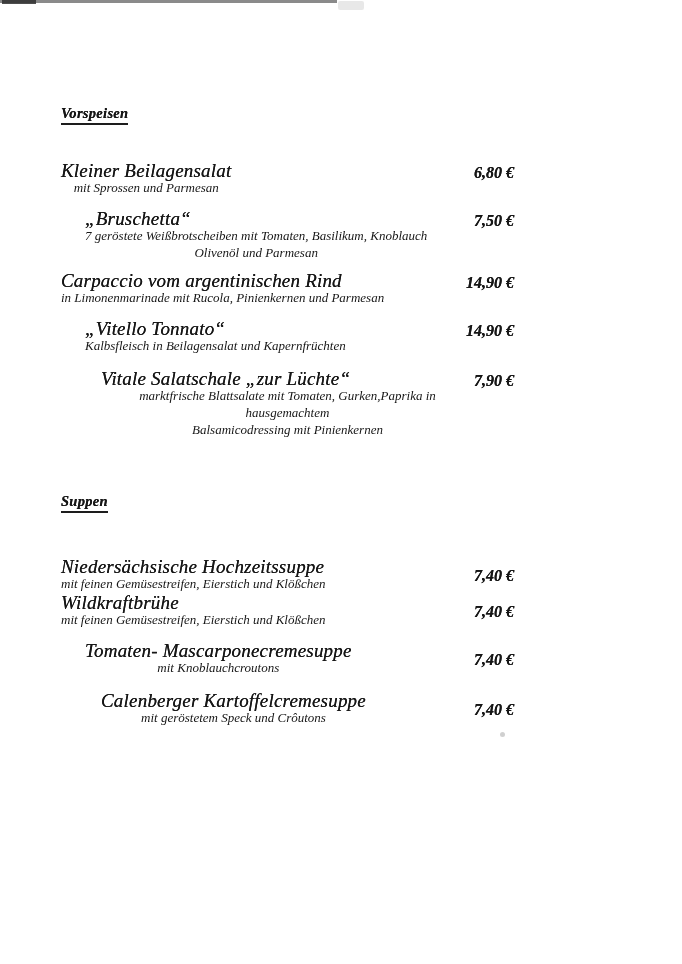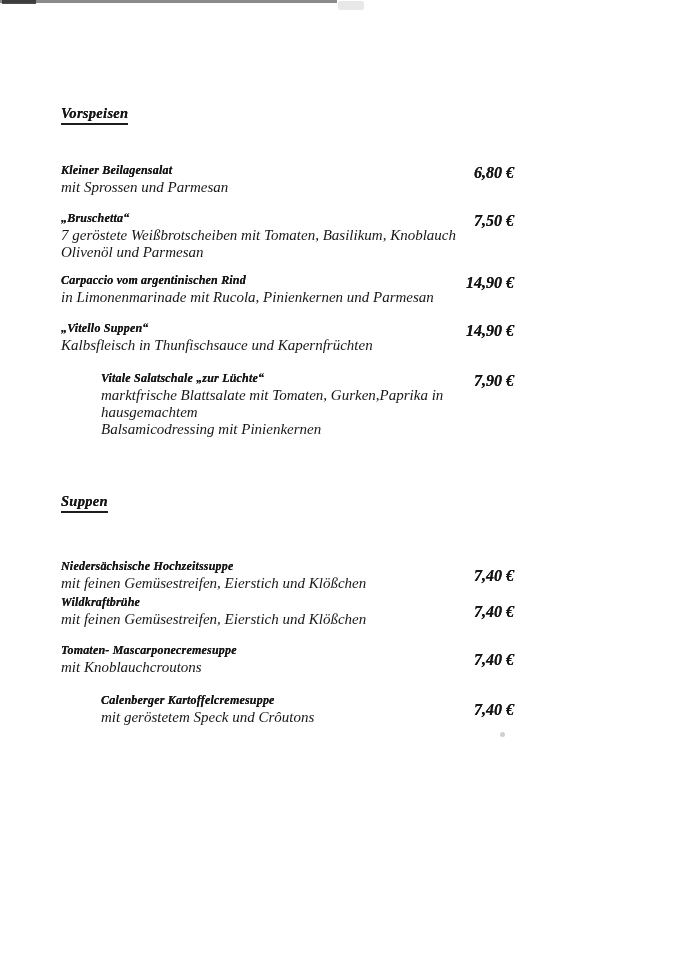--- a/index.html
+++ b/index.html
@@ -71,49 +71,50 @@
   }
   .menu-item {
     display: flex;
     justify-content: space-between;
     align-items: flex-start;
   }
   .item-left {
     max-width: 460px;
   }
   .item-title {
-    font-size: 12px;
-    line-height: 17px;
-    font-weight: bold;
+    font-size: 19px;
+    line-height: 17px;
+    font-weight: normal;
     font-style: italic;
     letter-spacing: 0.2px;
     text-shadow: 0 0 0.3px currentColor;
   }
   .item-desc {
-    font-size: 15px;
+    font-size: 13px;
     line-height: 17px;
     font-style: italic;
     white-space: pre-line;
+    text-align: center;
   }
   .item-price {
     font-size: 16px;
     line-height: 17px;
     font-weight: bold;
     font-style: italic;
     white-space: nowrap;
     padding-top: 2px;
     text-shadow: 0 0 0.3px currentColor;
   }
   .sec-suppen .item-price {
     padding-top: 9px;
   }
   .mt-37 { margin-top: 37px; }
   .mt-35 { margin-top: 45px; }
   .mt-16 { margin-top: 16px; margin-left: 40px; }
-  .mt-14 { margin-top: 14px; }
+  .mt-14 { margin-top: 14px; margin-left: 24px; }
   .mt-13 { margin-top: 2px; }
   .mt-11 { margin-top: 11px; }
   .mt-55 { margin-top: 55px; }
 </style>
 </head>
 <body>
 
 <div class="page">
 
   <div class="scan-bar"></div>
@@ -146,22 +147,22 @@
       <div class="menu-item mt-11">
         <div class="item-left">
           <div class="item-title">Carpaccio vom argentinischen Rind</div>
           <div class="item-desc">in Limonenmarinade mit Rucola, Pinienkernen und Parmesan</div>
         </div>
         <div class="item-price">14,90 €</div>
       </div>
 
       <div class="menu-item mt-14">
         <div class="item-left">
-          <div class="item-title">„Vitello Suppen“</div>
-          <div class="item-desc">Kalbsfleisch in Thunfischsauce und Kapernfrüchten</div>
+          <div class="item-title">„Vitello Tonnato“</div>
+          <div class="item-desc">Kalbsfleisch in Beilagensalat und Kapernfrüchten</div>
         </div>
         <div class="item-price">14,90 €</div>
       </div>
 
       <div class="menu-item mt-16">
         <div class="item-left">
           <div class="item-title">Vitale Salatschale „zur Lüchte“</div>
           <div class="item-desc">marktfrische Blattsalate mit Tomaten, Gurken,Paprika in hausgemachtem
 Balsamicodressing mit Pinienkernen</div>
         </div>

